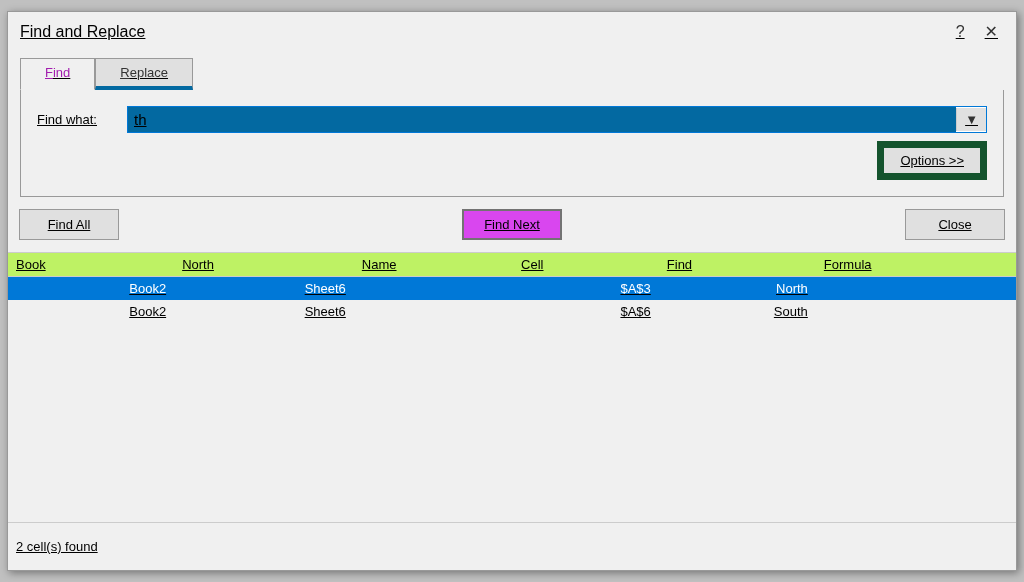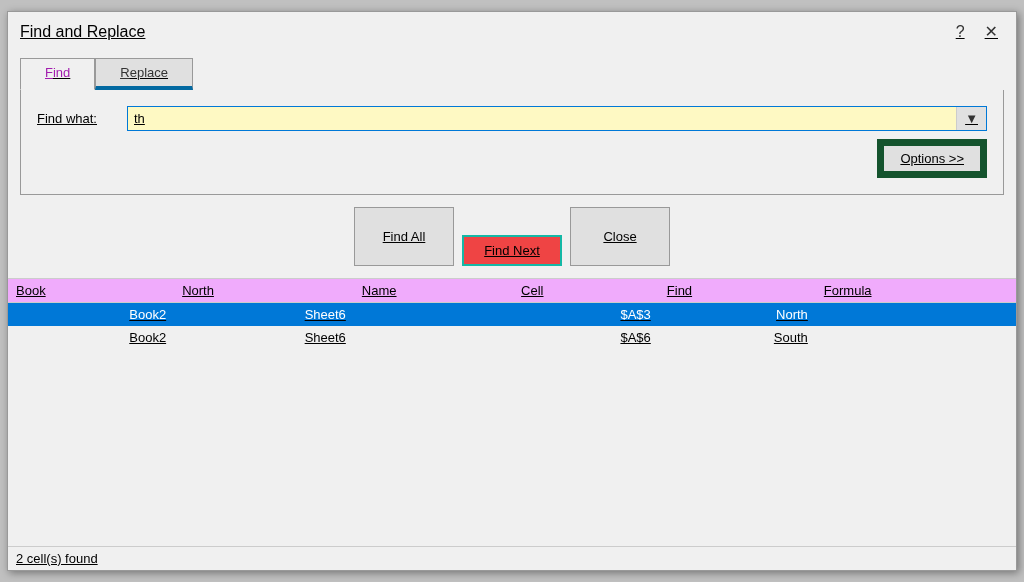--- a/index.html
+++ b/index.html
@@ -126,22 +126,22 @@
       align-items: center;
       border: 1px solid #0078d7;
       background: #fff;
     }
 
     .find-input {
       flex: 1;
       border: none;
       outline: none;
       padding: 4px 6px;
-      font-size: 13px;
-      background: #fef9c3;
+      font-size: 15px;
+      background: #0369a1;
     }
 
     .dropdown-btn {
       background: #e0e0e0;
       border: none;
       border-left: 1px solid #ccc;
       cursor: pointer;
       padding: 4px 8px;
       font-size: 11px;
       color: #333;
@@ -161,58 +161,57 @@
       border: 7px solid #14532d;
       padding: 5px 16px;
       cursor: pointer;
       font-size: 13px;
       color: #000;
     }
 
     
     .button-row {
       display: flex;
-      justify-content: center;
+      justify-content: space-between;
       gap: 8px;
-      padding: 12px 1px;
+      padding: 12px 11px;
       background: #f0f0f0;
     }
 
     .action-btn {
       background: #e0e0e0;
       border: 1px solid #999;
       padding: 6px 20px;
       cursor: pointer;
       font-size: 13px;
       color: #000;
       min-width: 100px;
     }
 
     .action-btn.primary {
-      border: 2px solid #14b8a6;
-      background: #ef4444;
-      margin-top: 28px;
+      border: 2px solid #737373;
+      background: #d946ef;
     }
 
     
     .results-area {
       flex: 1;
       border-top: 1px solid #ccc;
       overflow: hidden;
       display: flex;
       flex-direction: column;
     }
 
     .results-table {
       width: 100%;
       border-collapse: collapse;
     }
 
     .results-table thead tr {
-      background: #f0abfc;
+      background: #bef264;
     }
 
     .results-table th {
       text-align: left;
       padding: 4px 8px;
       font-weight: 400;
       color: #000;
       border-bottom: 1px solid #ccc;
       font-size: 13px;
     }
@@ -230,21 +229,21 @@
     }
 
     .results-table tbody tr.selected td {
       color: white;
     }
 
     
     .status-bar {
       background: #f0f0f0;
       border-top: 1px solid #ccc;
-      padding: 4px 8px;
+      padding: 16px 8px;
       font-size: 13px;
       color: #000;
     }
   </style>
 </head>
 <body>
 
 <div class="dialog">
 
   <div class="title-bar">

